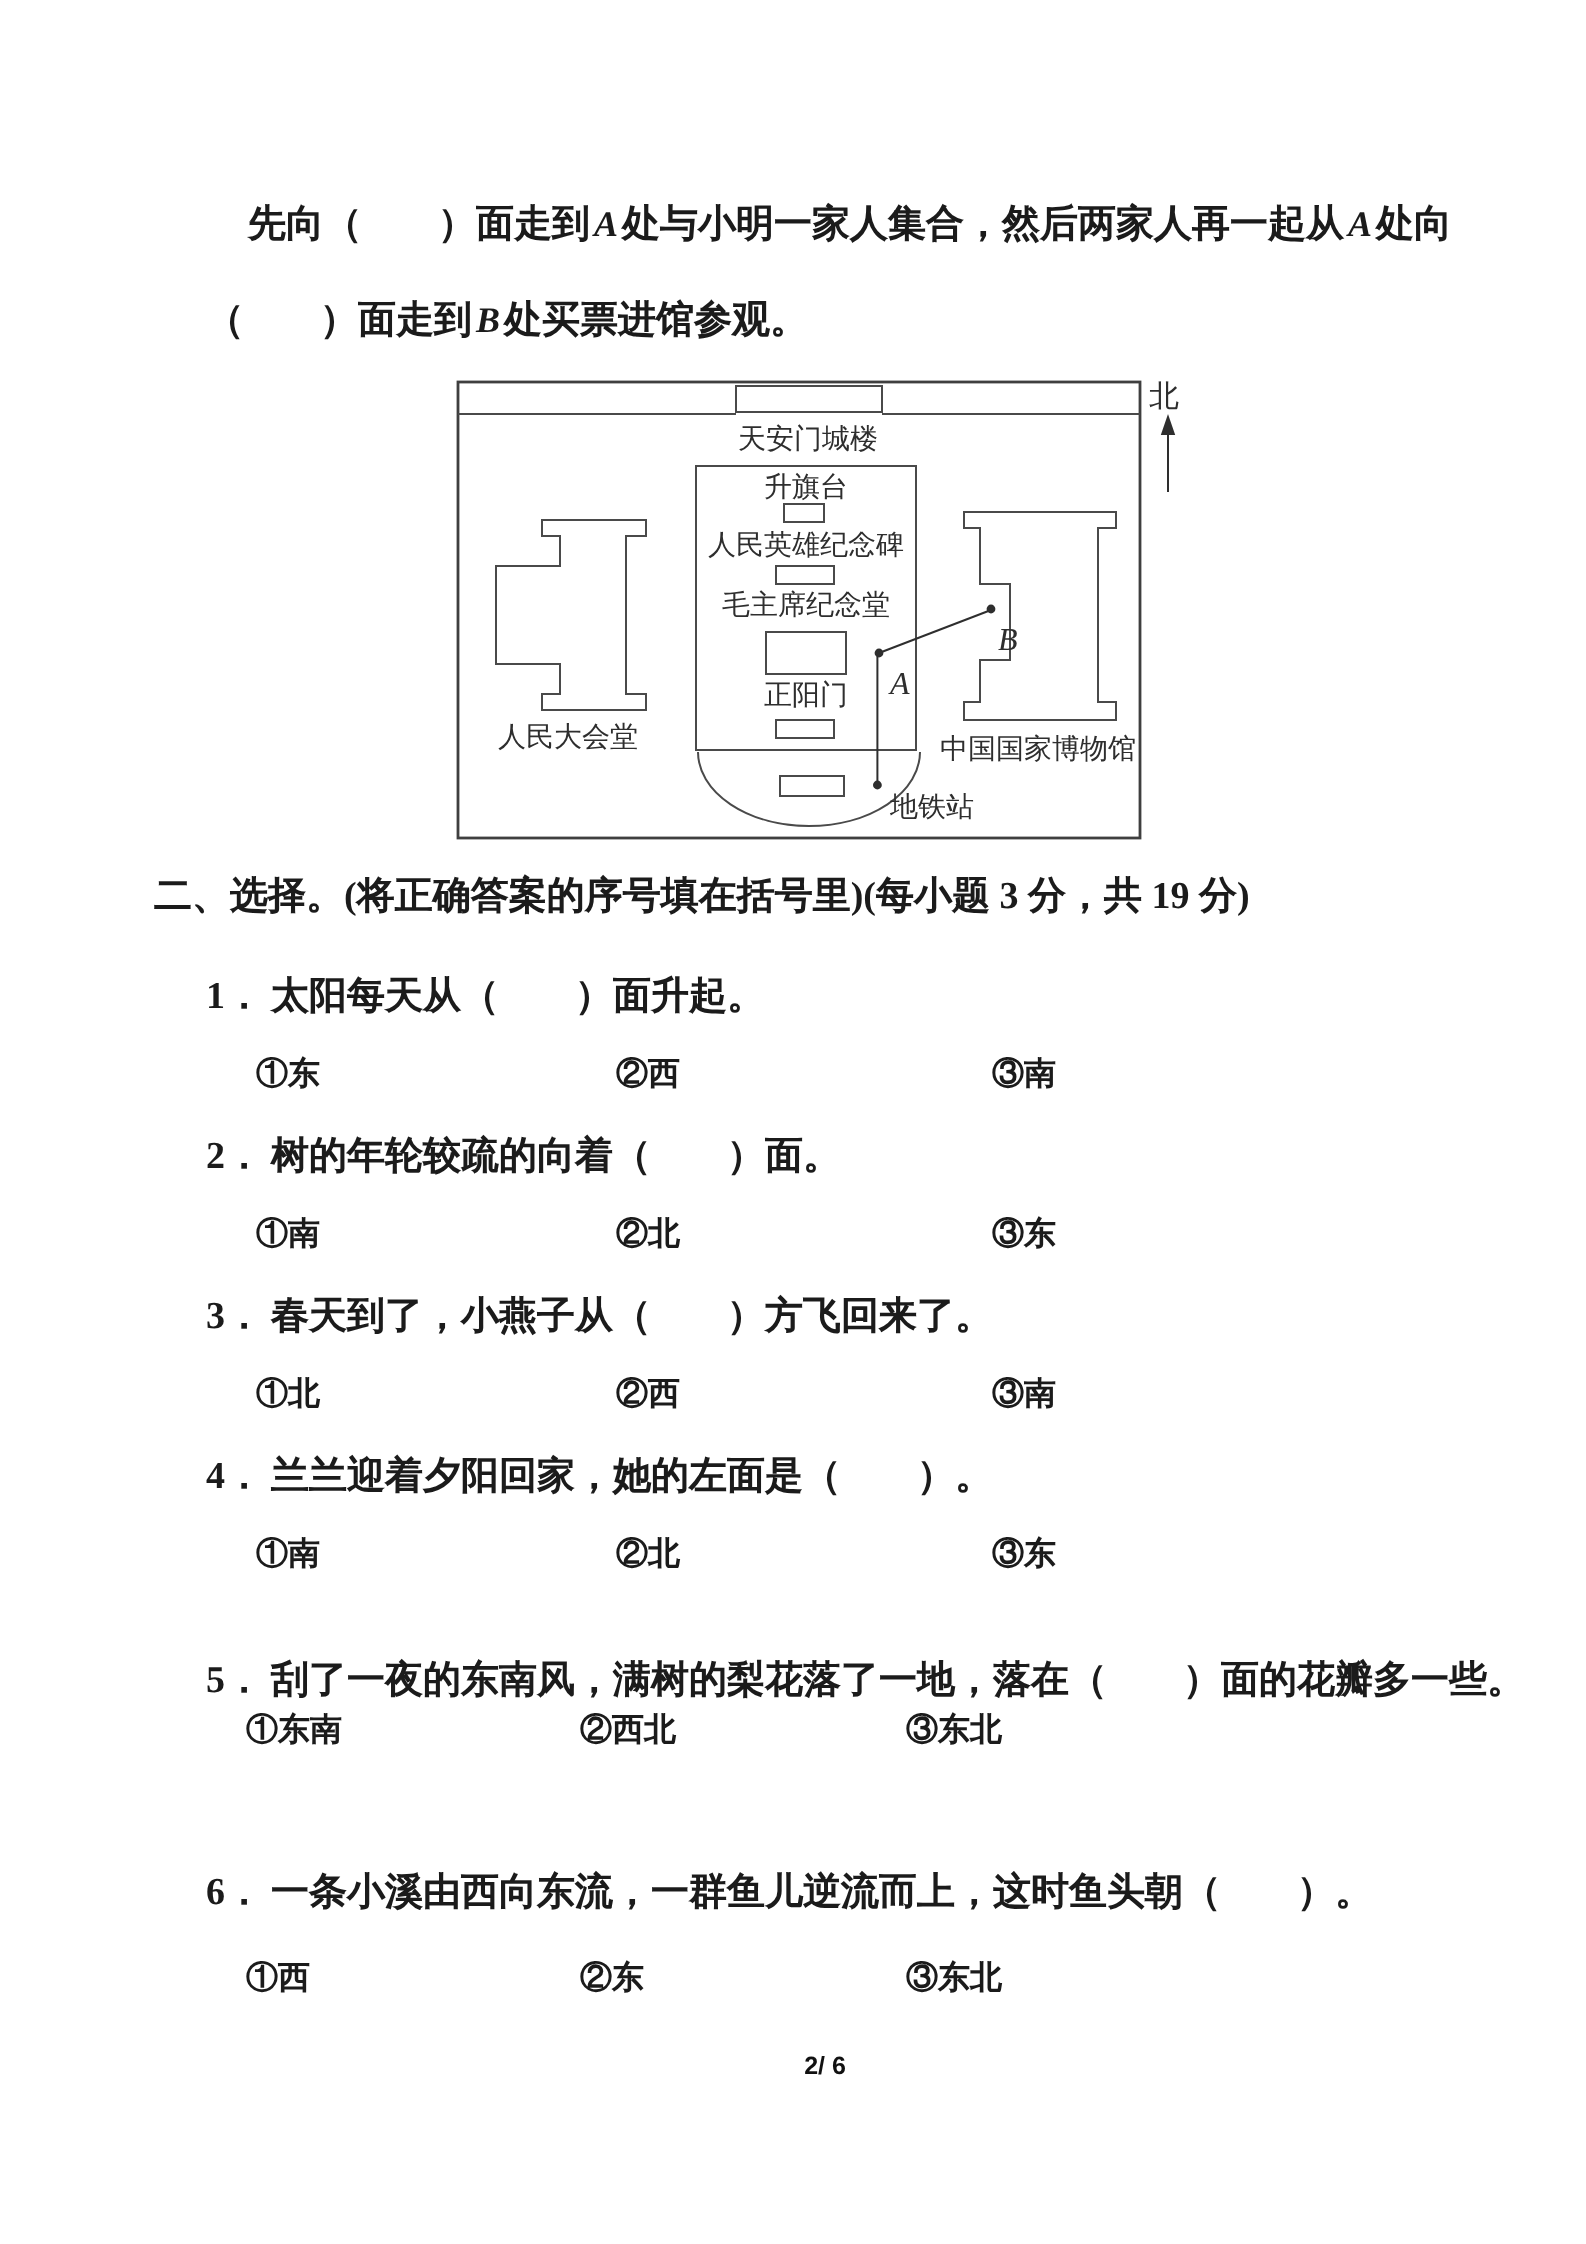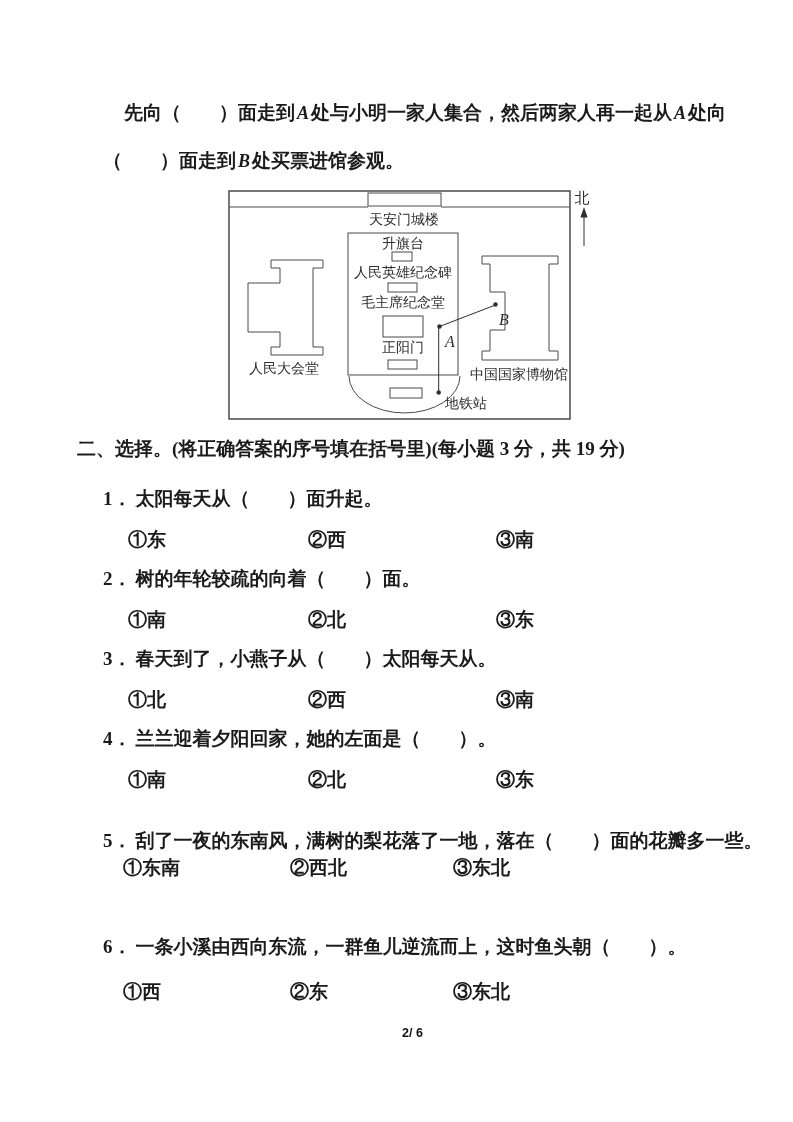--- a/index.html
+++ b/index.html
@@ -8,21 +8,21 @@
     width:793px;height:1122px;
     font-family:"Liberation Serif","DejaVu Serif",serif;
     color:#1b1b1b;
     overflow:hidden;
   }
   .abs{position:absolute;}
   .bodytext{font-size:19px;font-weight:bold;line-height:1.25;white-space:nowrap;}
   .latin-it{font-family:"Liberation Serif",serif;font-style:italic;font-weight:bold;font-size:18px;padding:0 2px;}
   .qrow{left:103px;}
   .qnum{display:inline-block;margin-right:4px;}
-  .optspan{position:absolute;font-size:19px;font-weight:bold;white-space:nowrap;}
+  .optspan{position:absolute;font-size:16px;font-weight:bold;white-space:nowrap;}
   
   .oa1{left:128px;} .oa2{left:308px;} .oa3{left:496px;}
   
   .ob1{left:123px;} .ob2{left:290px;} .ob3{left:453px;}
   .footer{
     left:0;top:1026px;width:793px;text-align:center;
     font-family:"Liberation Sans","DejaVu Sans",sans-serif;
     font-size:12.5px;font-weight:bold;color:#111;margin-left:16px;
   }
   svg text{
@@ -100,21 +100,21 @@
 <div class="abs bodytext qrow" style="top:567px;">
   <span class="qnum">2．</span><span>树的年轮较疏的向着（　　）面。</span>
 </div>
 <div class="abs" style="top:607px;left:0;width:793px;height:24px;">
   <span class="optspan oa1">①南</span>
   <span class="optspan oa2">②北</span>
   <span class="optspan oa3">③东</span>
 </div>
 
 <div class="abs bodytext qrow" style="top:647px;">
-  <span class="qnum">3．</span><span>春天到了，小燕子从（　　）太阳每天从。</span>
+  <span class="qnum">3．</span><span>春天到了，小燕子从（　　）方飞回来了。</span>
 </div>
 <div class="abs" style="top:687px;left:0;width:669px;height:24px;">
   <span class="optspan oa1">①北</span>
   <span class="optspan oa2">②西</span>
   <span class="optspan oa3">③南</span>
 </div>
 
 <div class="abs bodytext qrow" style="top:727px;">
   <span class="qnum">4．</span><span>兰兰迎着夕阳回家，她的左面是（　　）。</span>
 </div>

